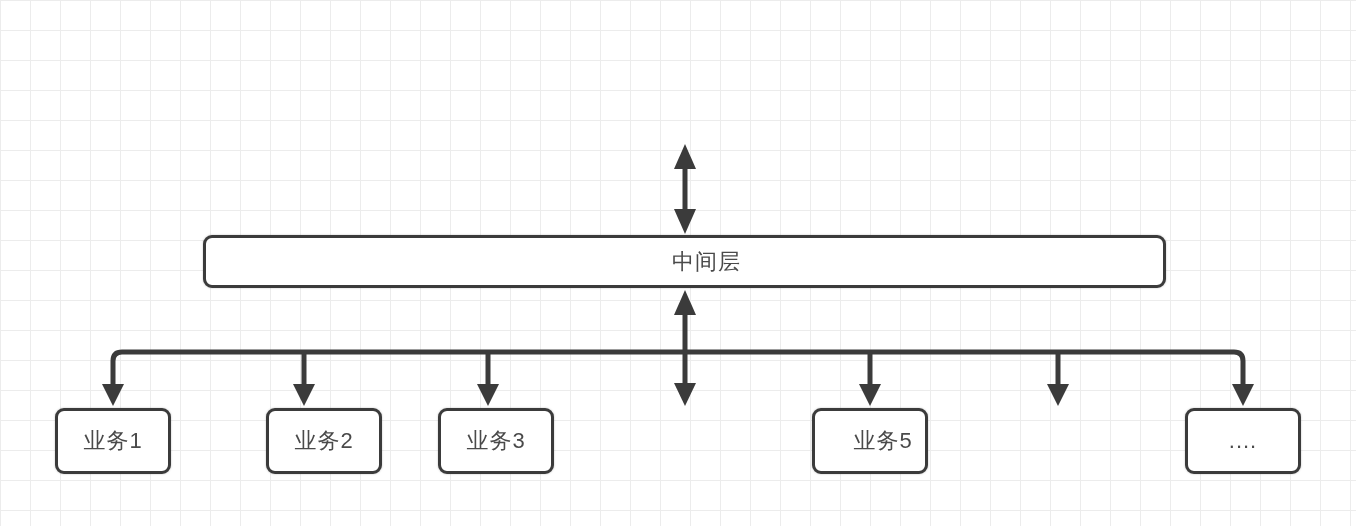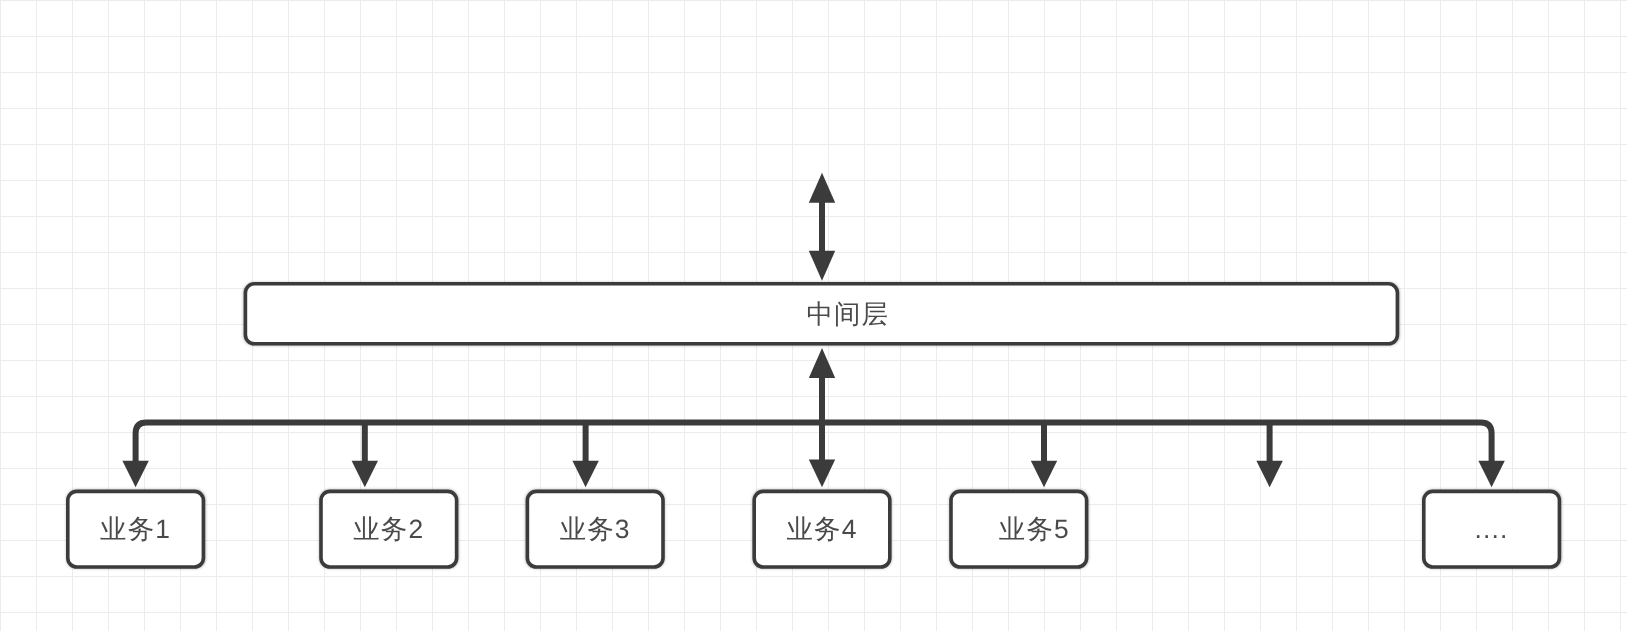--- a/index.html
+++ b/index.html
@@ -40,21 +40,21 @@
     letter-spacing: 1px;
     box-shadow: 0 0 2px rgba(60,60,60,0.35);
   }
   .node-top    { left: 499px; top: 50px;  width: 376px; height: 92px; }
   .node-middle { left: 203px; top: 235px; width: 963px; height: 53px; padding-left: 44px; }
   .node-leaf   { top: 408px; width: 116px; height: 66px; }
   .leaf-0 { left: 55px; text-align: right;  }
   .leaf-1 { left: 246px; margin-left: 20px; }
   .leaf-2 { left: 422px; margin-left: 16px; }
   .leaf-3 { left: 627px; }
-  .leaf-4 { left: 791px; padding-left: 26px; }
+  .leaf-4 { left: 812px; padding-left: 26px; }
   .leaf-5 { left: 1000px; }
   .leaf-6 { left: 1185px; }
 </style>
 </head>
 <body>
 
 <div class="canvas">
 
   <svg class="connectors" viewBox="0 0 1356 526" xmlns="http://www.w3.org/2000/svg">
     <g stroke="#3b3b3b" fill="#3b3b3b">
@@ -97,23 +97,20 @@
 
   <div class="node node-leaf leaf-0">
     <span>业务1</span>
   </div>
   <div class="node node-leaf leaf-1">
     <span>业务2</span>
   </div>
   <div class="node node-leaf leaf-2">
     <span>业务3</span>
   </div>
-  <div class="node node-leaf leaf-3">
-    <span>业务4</span>
-  </div>
   <div class="node node-leaf leaf-4">
     <span>业务5</span>
   </div>
   <div class="node node-leaf leaf-6">
     <span>....</span>
   </div>
 
 </div>
 
 </body></html>

